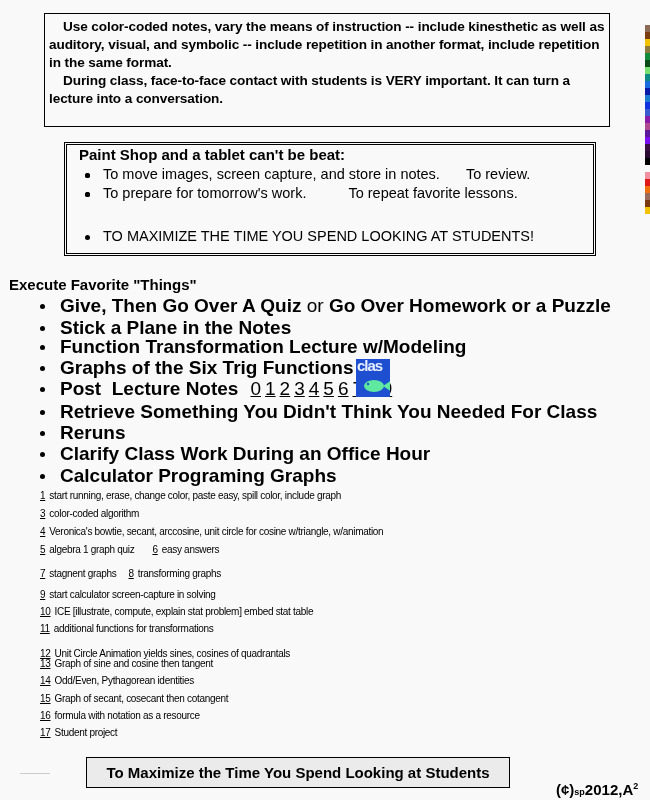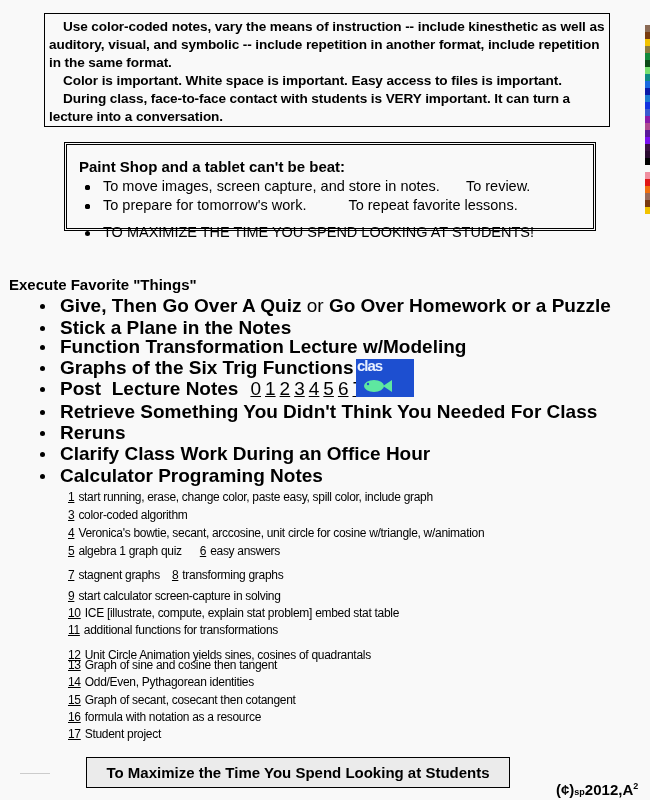--- a/index.html
+++ b/index.html
@@ -9,66 +9,65 @@
       font-family: "Liberation Sans", sans-serif;
     }
     .box1 {
       position: absolute; left: 44px; top: 13px; width: 566px; height: 114px;
       border: 1px solid #000; box-sizing: border-box; padding: 4px 4px;
       font-size: 13.6px; font-weight: bold; line-height: 18px; letter-spacing: -0.1px;
     }
     .box1 p { margin: 0; }
     .box1 .ind { text-indent: 14px; }
     .box2 {
-      position: absolute; left: 64px; top: 142px; width: 532px; height: 89px;
-      border: 3px double #000; box-sizing: border-box; padding: 12px 12px;
+      position: absolute; left: 64px; top: 142px; width: 532px; height: 114px;
+      border: 3px double #000; box-sizing: border-box; padding: 0 12px;
     }
     .box2 .hdr { font-weight: bold; font-size: 15px; line-height: 20px; }
     .bl { font-size: 14.5px; line-height: 19px; position: relative; padding-left: 24px; white-space: nowrap; }
     .bl .dot, .dot { display: inline-block; width: 5px; height: 5px; border-radius: 50%; background: #000; vertical-align: middle; }
     .bl > .dot { position: absolute; left: 6px; top: 8px; }
     .inline-dot { margin: 0 12px 0 0; }
     .spacer { display: inline-block; }
     .sec-title { position: absolute; left: 9px; top: 276px; font-weight: bold; font-size: 15px; }
     .fav { position: absolute; left: 40px; font-weight: bold; font-size: 19px; white-space: nowrap; }
     .fav .dot { margin-right: 15px; vertical-align: 3px; }
     .fav .normal { font-weight: normal; }
     .num { font-weight: normal; text-decoration: underline; margin-right: 4px; }
     .class-icon {
-      position: absolute; left: 356px; top: 359px; width: 58px; height: 38px;
+      position: absolute; left: 356px; top: 359px; width: 34px; height: 38px;
       background: #1d4fd0; overflow: hidden;
     }
     .class-icon .txt { position: absolute; left: 1px; top: -2px; color: #e8f0ff; font-weight: bold; font-size: 15px; letter-spacing: -1px; }
-    .calc { position: absolute; left: 40px; font-size: 12px; white-space: nowrap; letter-spacing: -0.3px; margin-left: 28px; }
+    .calc { position: absolute; left: 40px; font-size: 10px; white-space: nowrap; letter-spacing: -0.3px; }
     .calc .n { text-decoration: underline; margin-right: 4px; }
     .footer-box {
       position: absolute; left: 86px; top: 757px; width: 424px; height: 31px;
       border: 1px solid #000; box-sizing: border-box; background: #ebebeb;
       font-weight: bold; font-size: 15px; line-height: 29px; text-align: center;
     }
     .copyright { position: absolute; left: 556px; top: 781px; font-weight: bold; font-size: 15px; white-space: nowrap; }
     .copyright .sm { font-size: 9px; }
     .palette { position: absolute; left: 645px; top: 25px; width: 5px; }
     .palette div { width: 5px; height: 7px; }
     .faint-line { position: absolute; left: 20px; top: 773px; width: 30px; height: 1px; background: #ccc; }
   </style>
 </head>
 <body>
 
 <div class="box1">
   <p class="ind">Use color-coded notes, vary the means of instruction -- include kinesthetic as well as auditory, visual, and symbolic -- include repetition in another format, include repetition in the same format.</p>
-  <p class="ind">Color is important. White space is important. Easy access to files is important.</p>
   <p class="ind">During class, face-to-face contact with students is VERY important. It can turn a lecture into a conversation.</p>
 </div>
 
 <div class="box2">
   <div class="hdr">Paint Shop and a tablet can't be beat:</div>
   <div class="bl"><span class="dot"></span><span>To move images, screen capture, and store in notes.</span><span class="spacer" style="width:26px"></span><span class="dot inline-dot"></span><span>To review.</span></div>
   <div class="bl"><span class="dot"></span><span>To prepare for tomorrow's work.</span><span class="spacer" style="width:42px"></span><span class="dot inline-dot"></span><span>To repeat favorite lessons.</span></div>
-  <div class="bl" style="margin-top:8px"><span class="dot"></span><span>TO MAXIMIZE THE TIME YOU SPEND LOOKING AT STUDENTS!</span></div>
+  <div class="bl" style="margin-top:24px"><span class="dot"></span><span>TO MAXIMIZE THE TIME YOU SPEND LOOKING AT STUDENTS!</span></div>
 </div>
 
 <div class="sec-title">Execute Favorite "Things"</div>
 
 <div class="fav" style="top:295px"><span class="dot"></span><span>Give, Then Go Over A Quiz</span><span class="normal"> or </span><span>Go Over Homework or a Puzzle</span></div>
 <div class="fav" style="top:317px"><span class="dot"></span><span>Stick a Plane in the Notes</span></div>
 <div class="fav" style="top:336px"><span class="dot"></span><span>Function Transformation Lecture w/Modeling</span></div>
 <div class="fav" style="top:357px"><span class="dot"></span><span>Graphs of the Six Trig Functions</span></div>
 <div class="fav" style="top:378px"><span class="dot"></span><span style="white-space:pre">Post  Lecture Notes</span><span style="display:inline-block;width:12px"></span><span class="num">0</span><span class="num">1</span><span class="num">2</span><span class="num">3</span><span class="num">4</span><span class="num">5</span><span class="num">6</span><span class="num">7</span><span class="num">8</span><span class="num">9</span></div>
 
@@ -77,21 +76,21 @@
   <svg width="38" height="38" style="position:absolute;left:0;top:0">
     <ellipse cx="18" cy="27" rx="10" ry="6" fill="#5ee8a0"></ellipse>
     <polygon points="27,27 36,21 36,33" fill="#5ee8a0"></polygon>
     <circle cx="12" cy="25" r="1.2" fill="#1d4fd0"></circle>
   </svg>
 </div>
 
 <div class="fav" style="top:401px"><span class="dot"></span><span>Retrieve Something You Didn't Think You Needed For Class</span></div>
 <div class="fav" style="top:422px"><span class="dot"></span><span>Reruns</span></div>
 <div class="fav" style="top:443px"><span class="dot"></span><span>Clarify Class Work During an Office Hour</span></div>
-<div class="fav" style="top:465px"><span class="dot"></span><span>Calculator Programing Notes</span></div>
+<div class="fav" style="top:465px"><span class="dot"></span><span>Calculator Programing Graphs</span></div>
 
 <div class="calc" style="top:490px"><span class="n">1</span><span>start running, erase, change color, paste easy, spill color, include graph</span></div>
 <div class="calc" style="top:508px"><span class="n">3</span><span>color-coded algorithm</span></div>
 <div class="calc" style="top:526px"><span class="n">4</span><span>Veronica's bowtie, secant, arccosine, unit circle for cosine w/triangle, w/animation</span></div>
 <div class="calc" style="top:544px"><span class="n">5</span><span>algebra 1 graph quiz</span><span style="display:inline-block;width:18px"></span><span class="n">6</span><span>easy answers</span></div>
 <div class="calc" style="top:568px"><span class="n">7</span><span>stagnent graphs</span><span style="display:inline-block;width:12px"></span><span class="n">8</span><span>transforming graphs</span></div>
 <div class="calc" style="top:589px"><span class="n">9</span><span>start calculator screen-capture in solving</span></div>
 <div class="calc" style="top:606px"><span class="n">10</span><span>ICE [illustrate, compute, explain stat problem] embed stat table</span></div>
 <div class="calc" style="top:623px"><span class="n">11</span><span>additional functions for transformations</span></div>
 <div class="calc" style="top:648px"><span class="n">12</span><span>Unit Circle Animation yields sines, cosines of quadrantals</span></div>

